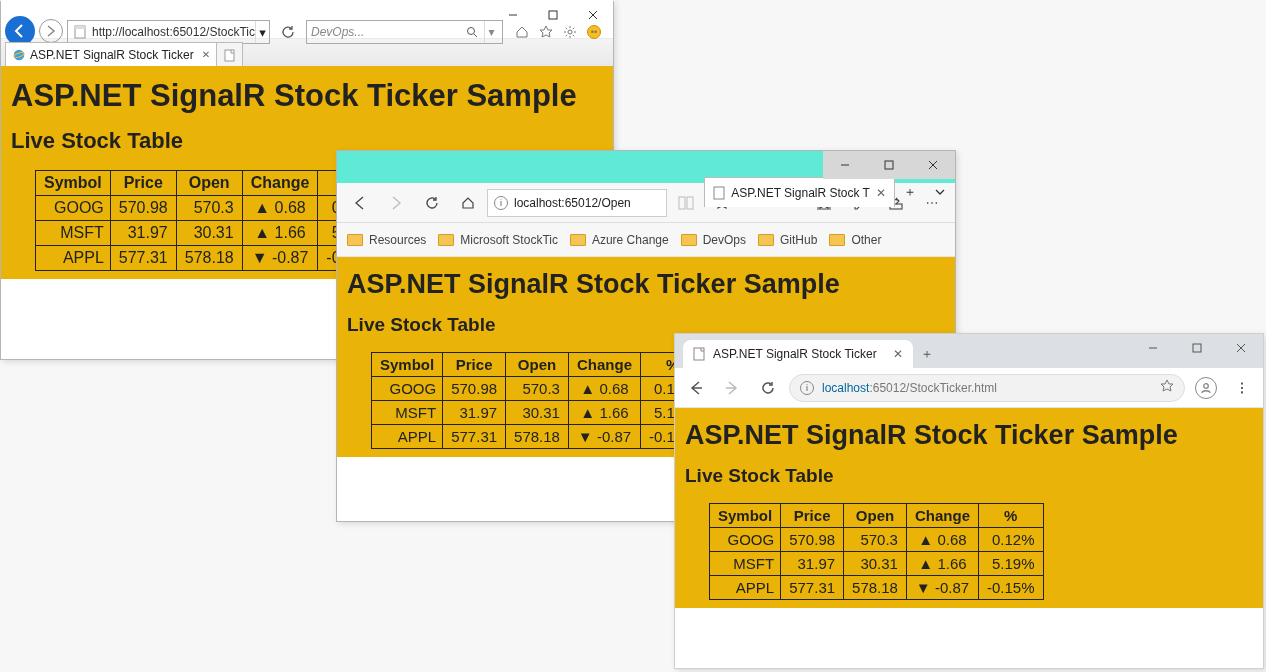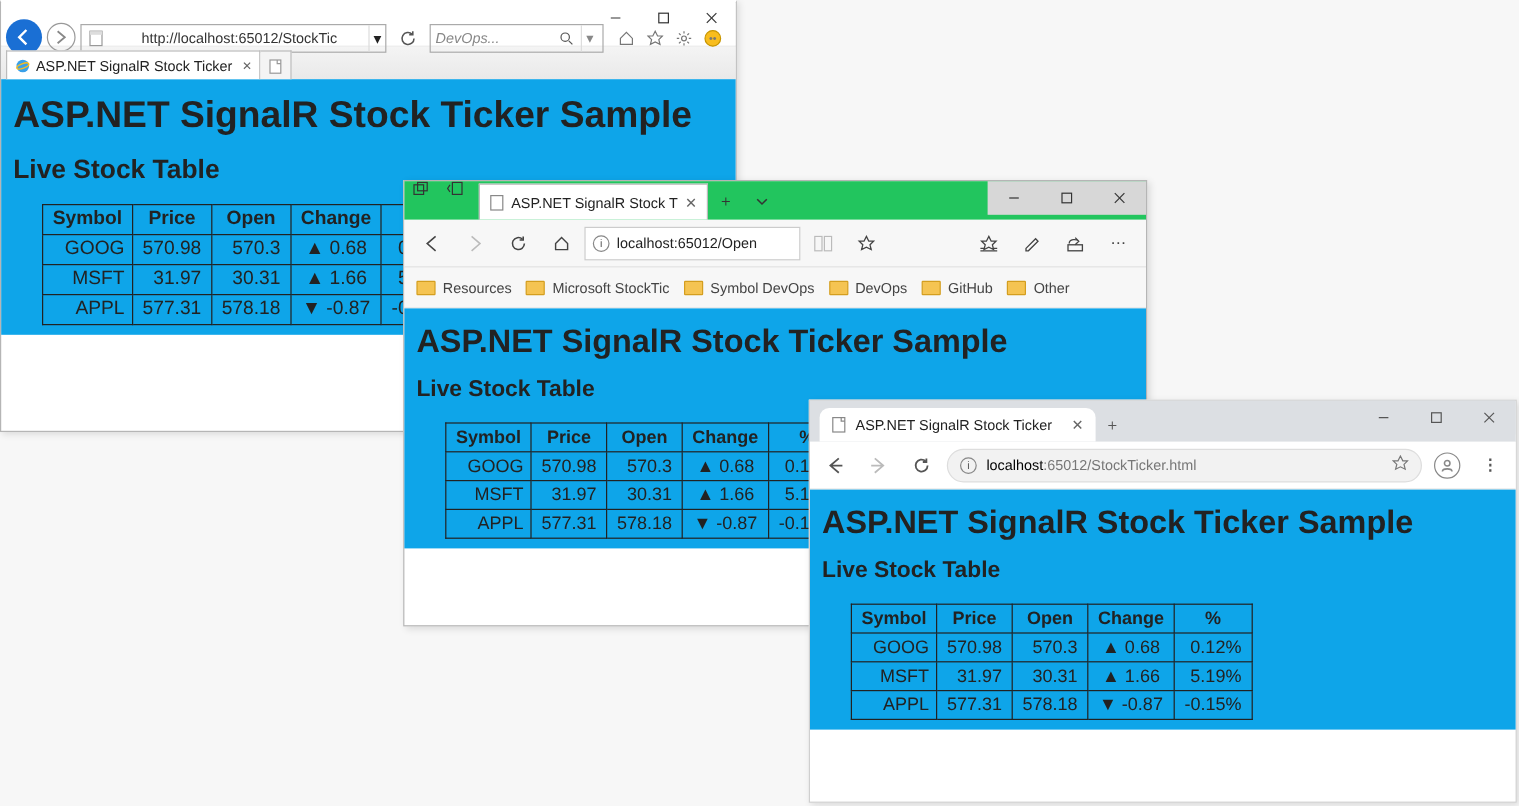--- a/index.html
+++ b/index.html
@@ -35,41 +35,41 @@
     height:36px; display:flex; align-items:center; gap:4px; padding:2px 4px 0 4px; background:#fff;
   }
   .ie-back {
     width:30px;height:30px;border-radius:50%;background:#1a6fd4;
     display:flex;align-items:center;justify-content:center;margin-top:20px;
   }
   .ie-fwd {
     width:24px;height:24px;border-radius:50%;border:1px solid #999;
     display:flex;align-items:center;justify-content:center;margin-top:20px;
   }
-  .ie-url { flex: 0 0 200px; height:24px; border:1px solid #aaa; display:flex; align-items:center; margin-top:22px;gap:26px;}
+  .ie-url { flex: 0 0 200px; height:24px; border:1px solid #aaa; display:flex; align-items:center; margin-top:22px;}
   .ie-url .ieicon{width:16px;height:16px;margin:0 4px;display:flex;align-items:center;justify-content:center;}
   .ie-url .urltxt{flex:1;font-size:12px;white-space:nowrap;overflow:hidden;color:#333;}
   .ie-url .dd{width:14px;border-left:1px solid #ddd;display:flex;align-items:center;justify-content:center;height:100%;}
   .ie-refresh{width:28px;height:24px;margin-top:22px;display:flex;align-items:center;justify-content:center;border-left:0;}
   .ie-search{flex:1;height:24px;border:1px solid #aaa;display:flex;align-items:center;margin-top:22px;padding:0 4px;color:#888;font-size:12px;}
   .ie-search .mag{margin-left:auto;width:16px;display:flex;align-items:center;justify-content:center;color:#555;}
   .ie-search .dd{width:14px;border-left:1px solid #ddd;display:flex;align-items:center;justify-content:center;height:100%;margin-left:4px;}
   .ie-toolicons{display:flex;gap:2px;margin-top:22px;padding:0 4px;}
   .ie-toolicons .ti{width:22px;height:22px;display:flex;align-items:center;justify-content:center;color:#777;}
   .smiley{width:14px;height:14px;border-radius:50%;background:#f8bd1e;border:1px solid #c79500;display:flex;align-items:center;justify-content:center;font-size:9px;}
 
   .ie-tabs{height:28px;background:linear-gradient(#f4f4f4,#e9e9e9);display:flex;align-items:flex-end;padding:0 4px;border-top:1px solid #eaeaea;}
   .ie-tab{height:24px;border:1px solid #bbb;border-bottom:none;background:#fff;display:flex;align-items:center;padding:0 6px;font-size:12px;gap:4px;}
   .ie-tab .x{font-size:10px;color:#666;margin-left:4px;}
   .ie-newpage{width:26px;height:24px;border:1px solid #bbb;border-bottom:none;border-left:none;background:#f4f4f4;display:flex;align-items:center;justify-content:center;}
   svg.ielogo{width:14px;height:14px;}
 
   
   #edge { left:336px; top:150px; width:620px; height:372px;}
-  .edge-titlebar{height:32px;background:#22c55e;display:flex;align-items:flex-start;position:relative;}
+  .edge-titlebar{height:32px;background:#5eead4;display:flex;align-items:flex-end;position:relative;flex-direction:column;}
   .edge-ti{width:28px;display:flex;align-items:center;justify-content:center;color:#333;}
   .edge-tabstrip{display:flex;align-items:flex-end;height:100%;margin-left:6px;}
   .edge-tab{height:30px;background:#fff;border-top:1px solid #bbb;border-left:1px solid #bbb;border-right:1px solid #bbb;display:flex;align-items:center;padding:0 8px;font-size:12px;gap:6px;min-width:170px;margin-top:2px;}
   .edge-tab .x{margin-left:auto;color:#666;}
   .edge-newtab{width:30px;height:30px;display:flex;align-items:center;justify-content:center;color:#333;}
   .edge-nav{height:40px;background:#f7f7f7;border-bottom:1px solid #ddd;display:flex;align-items:center;gap:2px;padding:0 6px;}
   .edge-btn{width:34px;height:32px;display:flex;align-items:center;justify-content:center;color:#444;}
   .edge-url{flex:0 0 180px;height:28px;border:1px solid #ccc;display:flex;align-items:center;font-size:12px;gap:6px;padding:0 6px;background:#fff;}
   .edge-url .info{width:14px;height:14px;border:1px solid #888;border-radius:50%;display:flex;align-items:center;justify-content:center;font-size:9px;color:#555;}
   .edge-bm{height:34px;background:#f7f7f7;border-bottom:1px solid #e5e5e5;display:flex;align-items:center;gap:12px;padding:0 10px;font-size:12px;color:#444;}
@@ -79,26 +79,26 @@
   
   #chrome { left:674px; top:333px; width:590px; height:336px;border:1px solid #cfcfcf;}
   .ch-tabstrip{height:34px;background:#dcdfe3;display:flex;align-items:flex-end;padding-left:8px;position:relative;}
   .ch-tab{height:28px;background:#fff;border-radius:8px 8px 0 0;display:flex;align-items:center;padding:0 10px;font-size:12px;gap:8px;min-width:230px;margin-top:6px;}
   .ch-tab .x{margin-left:auto;color:#666;}
   .ch-newtab{width:28px;height:28px;display:flex;align-items:center;justify-content:center;color:#555;}
   .ch-nav{height:40px;background:#fff;display:flex;align-items:center;gap:6px;padding:0 6px;border-bottom:1px solid #e5e5e5;}
   .ch-btn{width:30px;height:30px;display:flex;align-items:center;justify-content:center;color:#555;}
   .ch-url{flex:1;height:28px;border:1px solid #ddd;border-radius:14px;display:flex;align-items:center;padding:0 10px;font-size:12px;background:#f2f2f2;gap:8px;}
   .ch-url .info{width:14px;height:14px;border:1px solid #888;border-radius:50%;display:flex;align-items:center;justify-content:center;font-size:9px;color:#555;}
-  .ch-url .host{color:#000000;}
+  .ch-url .host{color:#0369a1;}
   .ch-url .path{color:#777;}
   .ch-avatar{width:22px;height:22px;border-radius:50%;border:1.5px solid #888;display:flex;align-items:center;justify-content:center;}
 
   
-  .page{padding:8px 10px;background:#0ea5e9;}
+  .page{padding:8px 10px;background:#eab308;}
   .h1{font-weight:700;margin:4px 0 14px 0;}
   #ie .h1{font-size:31px;}
   #edge .h1{font-size:27px;}
   #chrome .h1{font-size:27px;}
   .h2{font-weight:700;margin:10px 0 16px 0;}
   #ie .h2{font-size:22px;}
   #edge .h2{font-size:19px;}
   #chrome .h2{font-size:19px;}
   table.stock{border-collapse:collapse;margin-left:24px;}
   table.stock th, table.stock td{border:1px solid #222;padding:3px 8px;text-align:right;}
@@ -376,21 +376,21 @@
     <div class="bm-item">
         <span class="folder"></span>
         <span>Resources</span>
       </div>
     <div class="bm-item">
         <span class="folder"></span>
         <span>Microsoft StockTic</span>
       </div>
     <div class="bm-item">
         <span class="folder"></span>
-        <span>Symbol DevOps</span>
+        <span>Azure Change</span>
       </div>
     <div class="bm-item">
         <span class="folder"></span>
         <span>DevOps</span>
       </div>
     <div class="bm-item">
         <span class="folder"></span>
         <span>GitHub</span>
       </div>
     <div class="bm-item">

